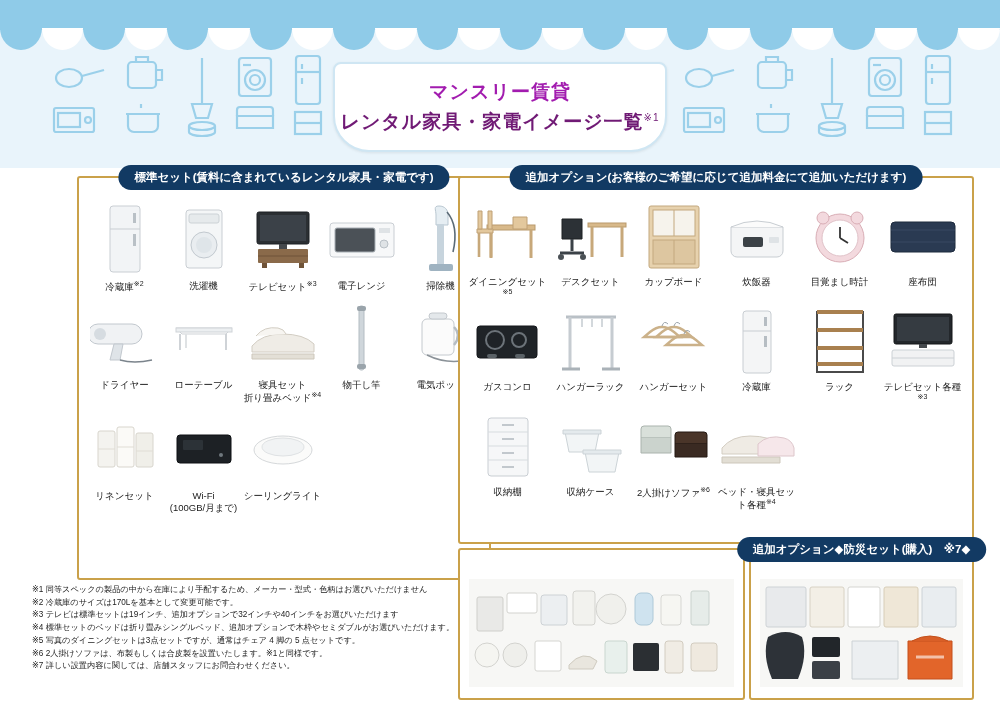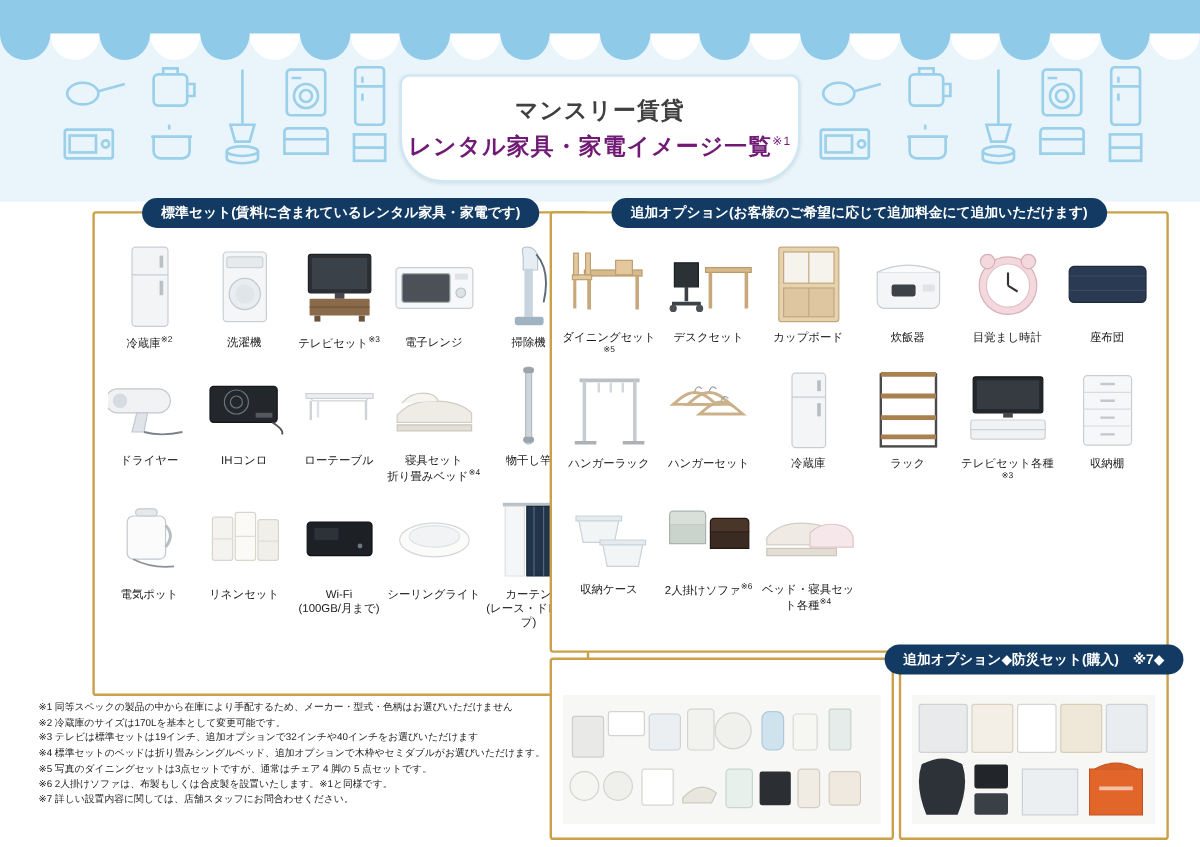--- a/index.html
+++ b/index.html
@@ -44,21 +44,21 @@
   .icon-row .cell{display:flex;flex-direction:column;align-items:center;}
   .hdr-title{
     position:absolute;left:50%;top:62px;transform:translateX(-50%);
     width:330px;height:86px;
     background:#ffffff;border:2px solid #cfe6f3;
     border-radius:8px 8px 36px 36px;
     box-shadow:0 1px 3px rgba(0,0,0,.08);
     display:flex;flex-direction:column;align-items:center;justify-content:center;
     gap:4px;
   }
-  .hdr-title .l1{font-size:19px;font-weight:bold;letter-spacing:1px;color:#404040;}
+  .hdr-title .l1{font-size:19px;font-weight:bold;letter-spacing:1px;color:#a21caf;}
   .hdr-title .l2{font-size:19px;font-weight:bold;letter-spacing:1px;color:#701a75;}
   .hdr-title .l2 sup{font-size:10px;font-weight:normal;vertical-align:super;}
 
   
   .panel{
     position:absolute;
     border:2px solid #caa14a;
     background:#ffffff;
     border-radius:3px;
   }
@@ -361,32 +361,20 @@
         <svg width="70" height="56" viewBox="0 0 70 56">
           <path d="M8 14 h34 a10 10 0 0 1 0 20 h-34 a10 10 0 0 1 0 -20z" fill="#f0f2f4" stroke="#c2c8ce"></path>
           <path d="M24 34 l-4 16 h10 l3 -16z" fill="#dfe4e8" stroke="#c2c8ce"></path>
           <path d="M30 50 q14 4 32 0" stroke="#7b848c" fill="none" stroke-width="1.6"></path>
           <circle cx="10" cy="24" r="6" fill="#d6dce1"></circle>
         </svg>
       </div>
       <div class="cap"><span>ドライヤー</span></div>
     </div>
 
-    <div class="item">
-      <div class="thumb">
-        <svg width="70" height="52" viewBox="0 0 70 52">
-          <rect x="6" y="10" width="56" height="30" rx="3" fill="#23262a" stroke="#15181b"></rect>
-          <circle cx="28" cy="23" r="10" fill="none" stroke="#6d7479"></circle>
-          <circle cx="28" cy="23" r="5" fill="none" stroke="#6d7479"></circle>
-          <rect x="44" y="32" width="14" height="4" fill="#55595d"></rect>
-          <path d="M58 40 q10 6 8 10" stroke="#555" fill="none" stroke-width="1.5"></path>
-        </svg>
-      </div>
-      <div class="cap"><span>IHコンロ</span></div>
-    </div>
 
     <div class="item">
       <div class="thumb">
         <svg width="72" height="48" viewBox="0 0 72 48">
           <path d="M8 14 h56 l-6 6 h-44z" fill="#fdfdfd" stroke="#cfd3d7"></path>
           <rect x="8" y="14" width="56" height="4" fill="#eceff1" stroke="#cfd3d7"></rect>
           <path d="M12 20 v16" stroke="#cfd3d7" stroke-width="2"></path>
           <path d="M58 20 v16" stroke="#cfd3d7" stroke-width="2"></path>
           <path d="M18 20 v14" stroke="#dfe2e4" stroke-width="2"></path>
         </svg>
@@ -456,32 +444,20 @@
     <div class="item">
       <div class="thumb">
         <svg width="70" height="50" viewBox="0 0 70 50">
           <ellipse cx="35" cy="26" rx="29" ry="14" fill="#fbfbfa" stroke="#d5d8da"></ellipse>
           <ellipse cx="35" cy="23" rx="21" ry="9" fill="#f1f3f4" stroke="#dfe2e4"></ellipse>
         </svg>
       </div>
       <div class="cap"><span>シーリングライト</span></div>
     </div>
 
-    <div class="item">
-      <div class="thumb">
-        <svg width="56" height="72" viewBox="0 0 56 72">
-          <rect x="6" y="6" width="44" height="3" fill="#b9c0c6"></rect>
-          <path d="M8 9 h16 v58 h-16z" fill="#f5f6f7" stroke="#dadfe3"></path>
-          <path d="M26 9 h22 v58 h-22z" fill="#20344a" stroke="#17283a"></path>
-          <path d="M12 9 v58M18 9 v58M32 9 v58M40 9 v58" stroke="#ffffff" stroke-opacity=".25"></path>
-        </svg>
-      </div>
-      <div class="cap"><span>カーテン
-(レース・ドレープ)</span></div>
-    </div>
 
   </div>
 </div>
 
 <div class="panel" id="panel-option">
   <div class="panel-title">追加オプション(お客様のご希望に応じて追加料金にて追加いただけます)</div>
   <div class="grid">
 
     <div class="item">
       <div class="thumb">
@@ -553,20 +529,32 @@
     <div class="item">
       <div class="thumb">
         <svg width="72" height="58" viewBox="0 0 72 58">
           <path d="M8 14 h56 a4 4 0 0 1 4 4 v22 a4 4 0 0 1 -4 4 h-56 a4 4 0 0 1 -4 -4 v-22 a4 4 0 0 1 4 -4z" fill="#2a3a52" stroke="#1d2a3d"></path>
           <path d="M4 22 h64M4 34 h64" stroke="#3c4d68" stroke-opacity=".8"></path>
         </svg>
       </div>
       <div class="cap"><span>座布団</span></div>
     </div>
 
+    <div class="item">
+      <div class="thumb">
+        <svg width="74" height="56" viewBox="0 0 74 56">
+          <rect x="6" y="12" width="60" height="32" rx="3" fill="#1f2327" stroke="#14171a"></rect>
+          <circle cx="24" cy="26" r="9" fill="none" stroke="#6c7379" stroke-width="2"></circle>
+          <circle cx="48" cy="26" r="7" fill="none" stroke="#6c7379" stroke-width="2"></circle>
+          <rect x="16" y="40" width="10" height="4" rx="2" fill="#5a6166"></rect>
+          <rect x="44" y="40" width="10" height="4" rx="2" fill="#5a6166"></rect>
+        </svg>
+      </div>
+      <div class="cap"><span>ガスコンロ</span></div>
+    </div>
 
     <div class="item">
       <div class="thumb">
         <svg width="70" height="70" viewBox="0 0 70 70">
           <path d="M10 10 h50" stroke="#b9c0c6" stroke-width="3"></path>
           <path d="M14 10 v52M56 10 v52" stroke="#c6ccd1" stroke-width="3"></path>
           <path d="M6 62 h18M46 62 h18" stroke="#aab2b8" stroke-width="3"></path>
           <path d="M26 12 v8M36 12 v8M46 12 v8" stroke="#d3d8dc" stroke-width="2"></path>
         </svg>
       </div>

